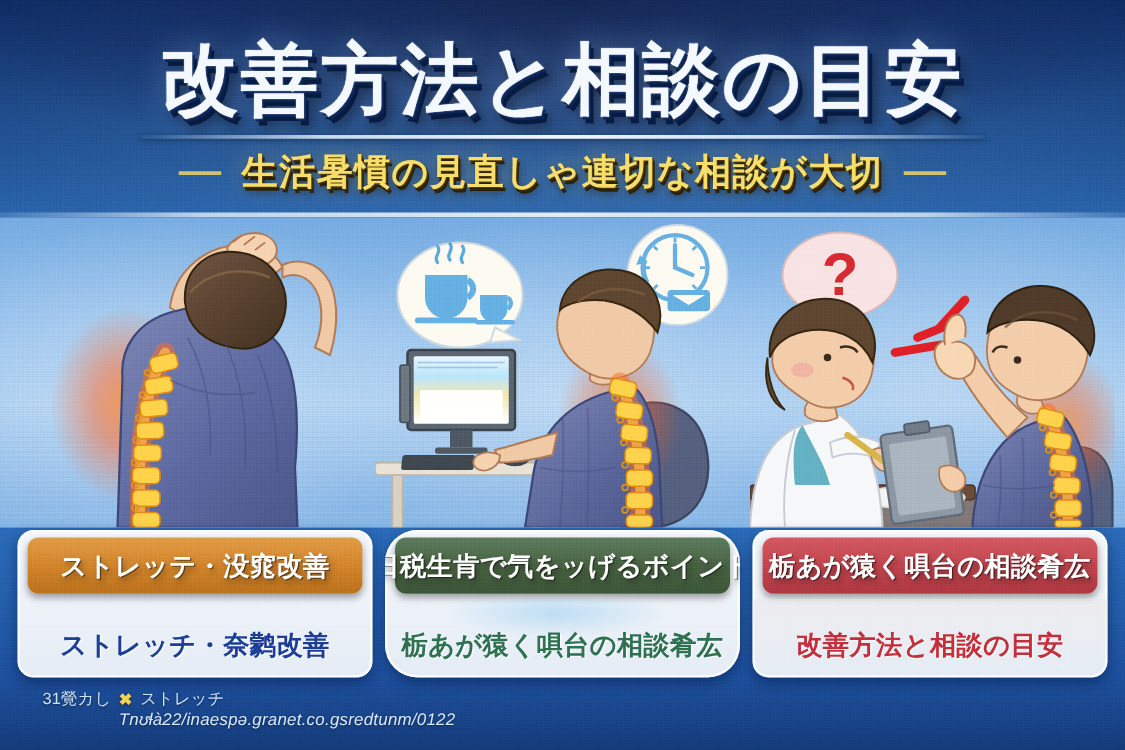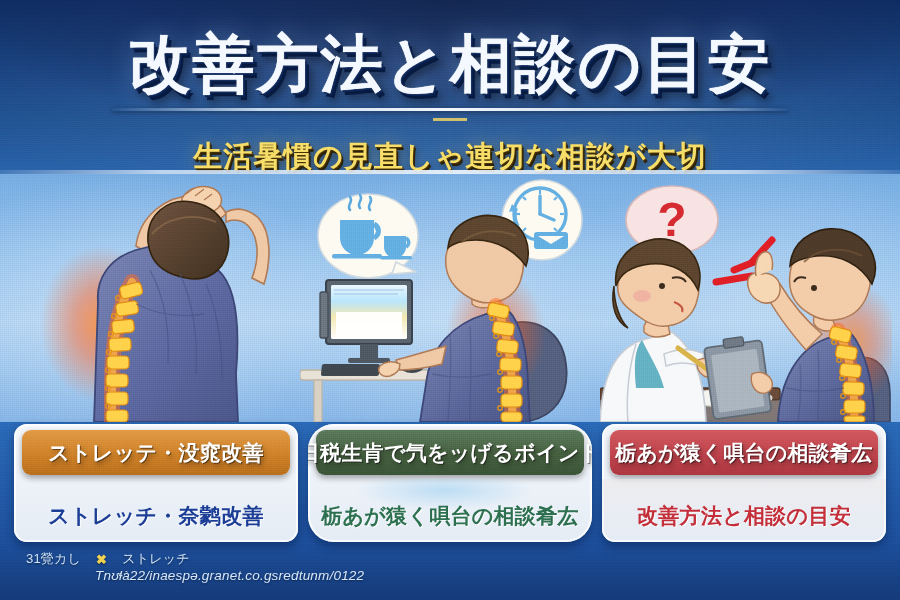--- a/index.html
+++ b/index.html
@@ -52,21 +52,21 @@
        0 0 26px rgba(150,200,255,.45);
     white-space:nowrap;
   }
   .title-rule {
     position:absolute; left:112px; top:108px; width:676px; height:3px;
     background:linear-gradient(90deg, rgba(210,230,255,0) 0%, rgba(225,240,255,.85) 22%, rgba(255,255,255,.95) 50%, rgba(225,240,255,.85) 78%, rgba(210,230,255,0) 100%);
     box-shadow:0 1px 4px rgba(0,0,0,.4);
   }
   .subtitle-row {
     position:absolute; left:0; top:118px; width:900px;
-    display:flex; align-items:center; justify-content:center; gap:16px;flex-direction:column;
+    display:flex; align-items:center; justify-content:center; gap:16px;
   }
   .sub-dash { width:34px; height:3px; background:#d9c76a; opacity:.95; }
   .subtitle {
     font-size:29px; font-weight:bold; color:#f7de68;
     letter-spacing:1px; white-space:nowrap;
     text-shadow:
       1px 1px 0 #4a3508,
       2px 3px 0 #2c2005,
       2px 4px 8px rgba(0,0,0,.6),
       0 0 18px rgba(255,225,120,.4);
@@ -141,23 +141,23 @@
   .card:nth-child(2) .card-wash {
     background:radial-gradient(ellipse 120px 26px at 48% 18%, rgba(150,205,240,.55), rgba(255,255,255,0) 75%);
   }
   .card:nth-child(3) .card-wash {
     background:linear-gradient(180deg, rgba(235,228,228,.5), rgba(255,255,255,0));
   }
 
   
   #footer { position:absolute; left:0; top:546px; width:900px; height:54px; }
   .credit {
-    position:absolute; left:26px; top:4px;
+    position:absolute; left:34px; top:4px;
     font-size:13px; color:#cfe2f7; letter-spacing:.2px;
-    display:flex; align-items:center; gap:15px;
+    display:flex; align-items:center; gap:6px;
     text-shadow:0 1px 2px rgba(0,0,0,.45);
   }
   .credit .mark { color:#f2d24f; font-size:13px; font-weight:bold; }
   .url {
     position:absolute; left:95px; top:22px;
     font-size:13.5px; font-style:italic; color:#d8e8fa;
     letter-spacing:.2px; text-shadow:0 1px 2px rgba(0,0,0,.4);
   }
 </style>
 </head>

